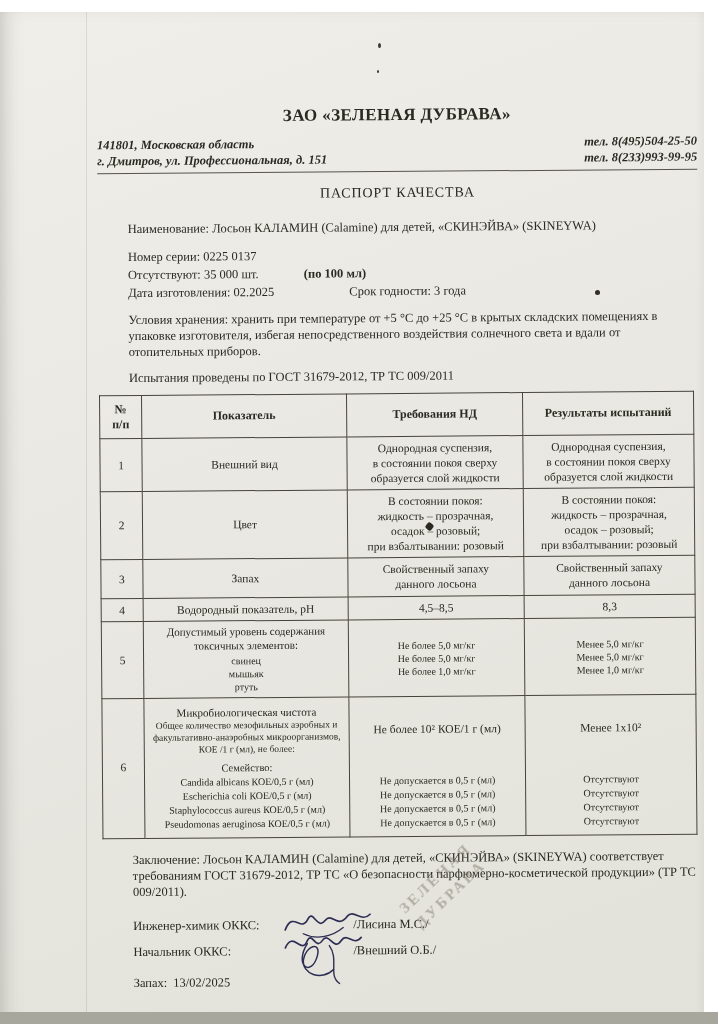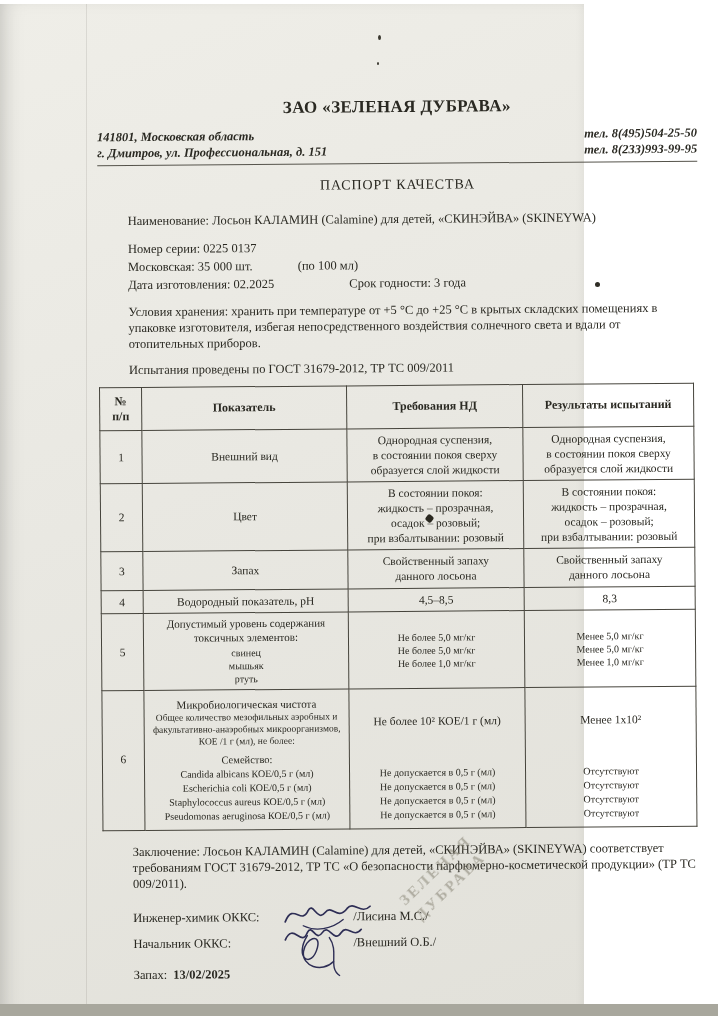--- a/index.html
+++ b/index.html
@@ -4,22 +4,22 @@
 <style>
   * { box-sizing: border-box; }
   html, body { margin: 0; padding: 0; }
   body {
     width: 724px; height: 1024px; overflow: hidden;
     background: #ffffff;
     font-family: "Liberation Serif", "DejaVu Serif", serif;
     color: #2a2922;
   }
   .scan {
-    position: absolute; top: 4px; left: 0;
-    width: 584px; height: 1012px;
+    position: absolute; top: 12px; left: 0;
+    width: 704px; height: 1012px;
     background: linear-gradient(160deg, #efeee8 0%, #e9e8e2 45%, #e2e1da 100%);
     box-shadow: inset 14px 0 24px -16px rgba(0,0,0,0.28), inset -6px 0 14px -10px rgba(0,0,0,0.12);
   }
   .bottom-band { position: absolute; left: 0; top: 1000px; width: 718px; height: 12px; background: #a8a79d; }
   .fold-line { position: absolute; left: 86px; top: 0; width: 1px; height: 1000px; background: rgba(110,108,98,0.16); }
 
   .content {
     position: absolute; left: 96px; top: 0; width: 600px;
     transform: rotate(-0.45deg); transform-origin: 50% 0;
     font-size: 12.5px; line-height: 1.3;
@@ -29,21 +29,21 @@
   .company { margin-top: 92px; text-align: center; font-weight: bold; font-size: 17px; letter-spacing: 0.4px; }
   .addr-row { display: flex; justify-content: space-between; margin-top: 10px; font-style: italic; font-weight: bold; font-size: 12.5px; line-height: 1.25; }
   .addr-right { text-align: right; }
   .rule { border: none; border-top: 1.6px solid #55534b; margin: 4px 0 0 0; }
   .doc-title { text-align: center; margin-top: 12px; font-size: 14px; letter-spacing: 0.9px; }
 
   .meta { margin-left: 30px; width: 566px; }
   .name-line { margin-top: 16px; }
   .batch-line { margin-top: 12px; }
   .qty-line { margin-top: 2px; }
-  .qty-note { margin-left: 42px; }
+  .qty-note { margin-left: 42px; font-weight: bold; }
   .made-line { margin-top: 2px; }
   .shelf { margin-left: 72px; }
   .storage { margin-top: 10px; text-align: left; }
   .tests-line { margin-top: 10px; }
 
   table.qtable { margin-top: 8px; width: 594px; border-collapse: collapse; table-layout: fixed; }
   .qtable th, .qtable td {
     border: 1px solid #46443c; padding: 4px 5px;
     text-align: center; vertical-align: middle;
     font-size: 11.5px; line-height: 1.28;
@@ -64,21 +64,21 @@
 
   .conclusion { margin: 13px 0 0 30px; width: 566px; }
   .sig-block { margin-left: 30px; margin-top: 12px; }
   .sig-row { display: flex; align-items: center; height: 26px; position: relative; }
   .sig-role { width: 148px; }
   .sig-script { width: 72px; height: 26px; position: relative; }
   .sig-script svg { position: absolute; left: -4px; }
   .sig1 svg { top: -8px; }
   .sig2 svg { top: -12px; }
   .date-line { margin-top: 10px; }
-  .date-value { margin-left: 6px; font-weight: bold; }
+  .date-value { margin-left: 6px; }
 
   .stamp {
     position: absolute; left: 338px; top: 852px; width: 210px;
     transform: rotate(-44deg);
     color: rgba(126,122,106,0.5);
     font-weight: bold; text-align: center; letter-spacing: 3px;
     filter: blur(0.5px);
   }
   .stamp .s-line { font-size: 15px; line-height: 22px; }
 
@@ -115,21 +115,21 @@
     <div class="meta">
       <div class="name-line">
         <span>Наименование:</span>
         <span>Лосьон КАЛАМИН (Calamine) для детей, «СКИНЭЙВА» (SKINEYWA)</span>
       </div>
       <div class="batch-line">
         <span>Номер серии:</span>
         <span>0225 0137</span>
       </div>
       <div class="qty-line">
-        <span>Московская:</span>
+        <span>Отсутствуют:</span>
         <span>35 000 шт.</span>
         <span class="qty-note">(по 100 мл)</span>
       </div>
       <div class="made-line">
         <span>Дата изготовления:</span>
         <span>02.2025</span>
         <span class="shelf">Срок годности:</span>
         <span>3 года</span>
       </div>
       <div class="storage">

